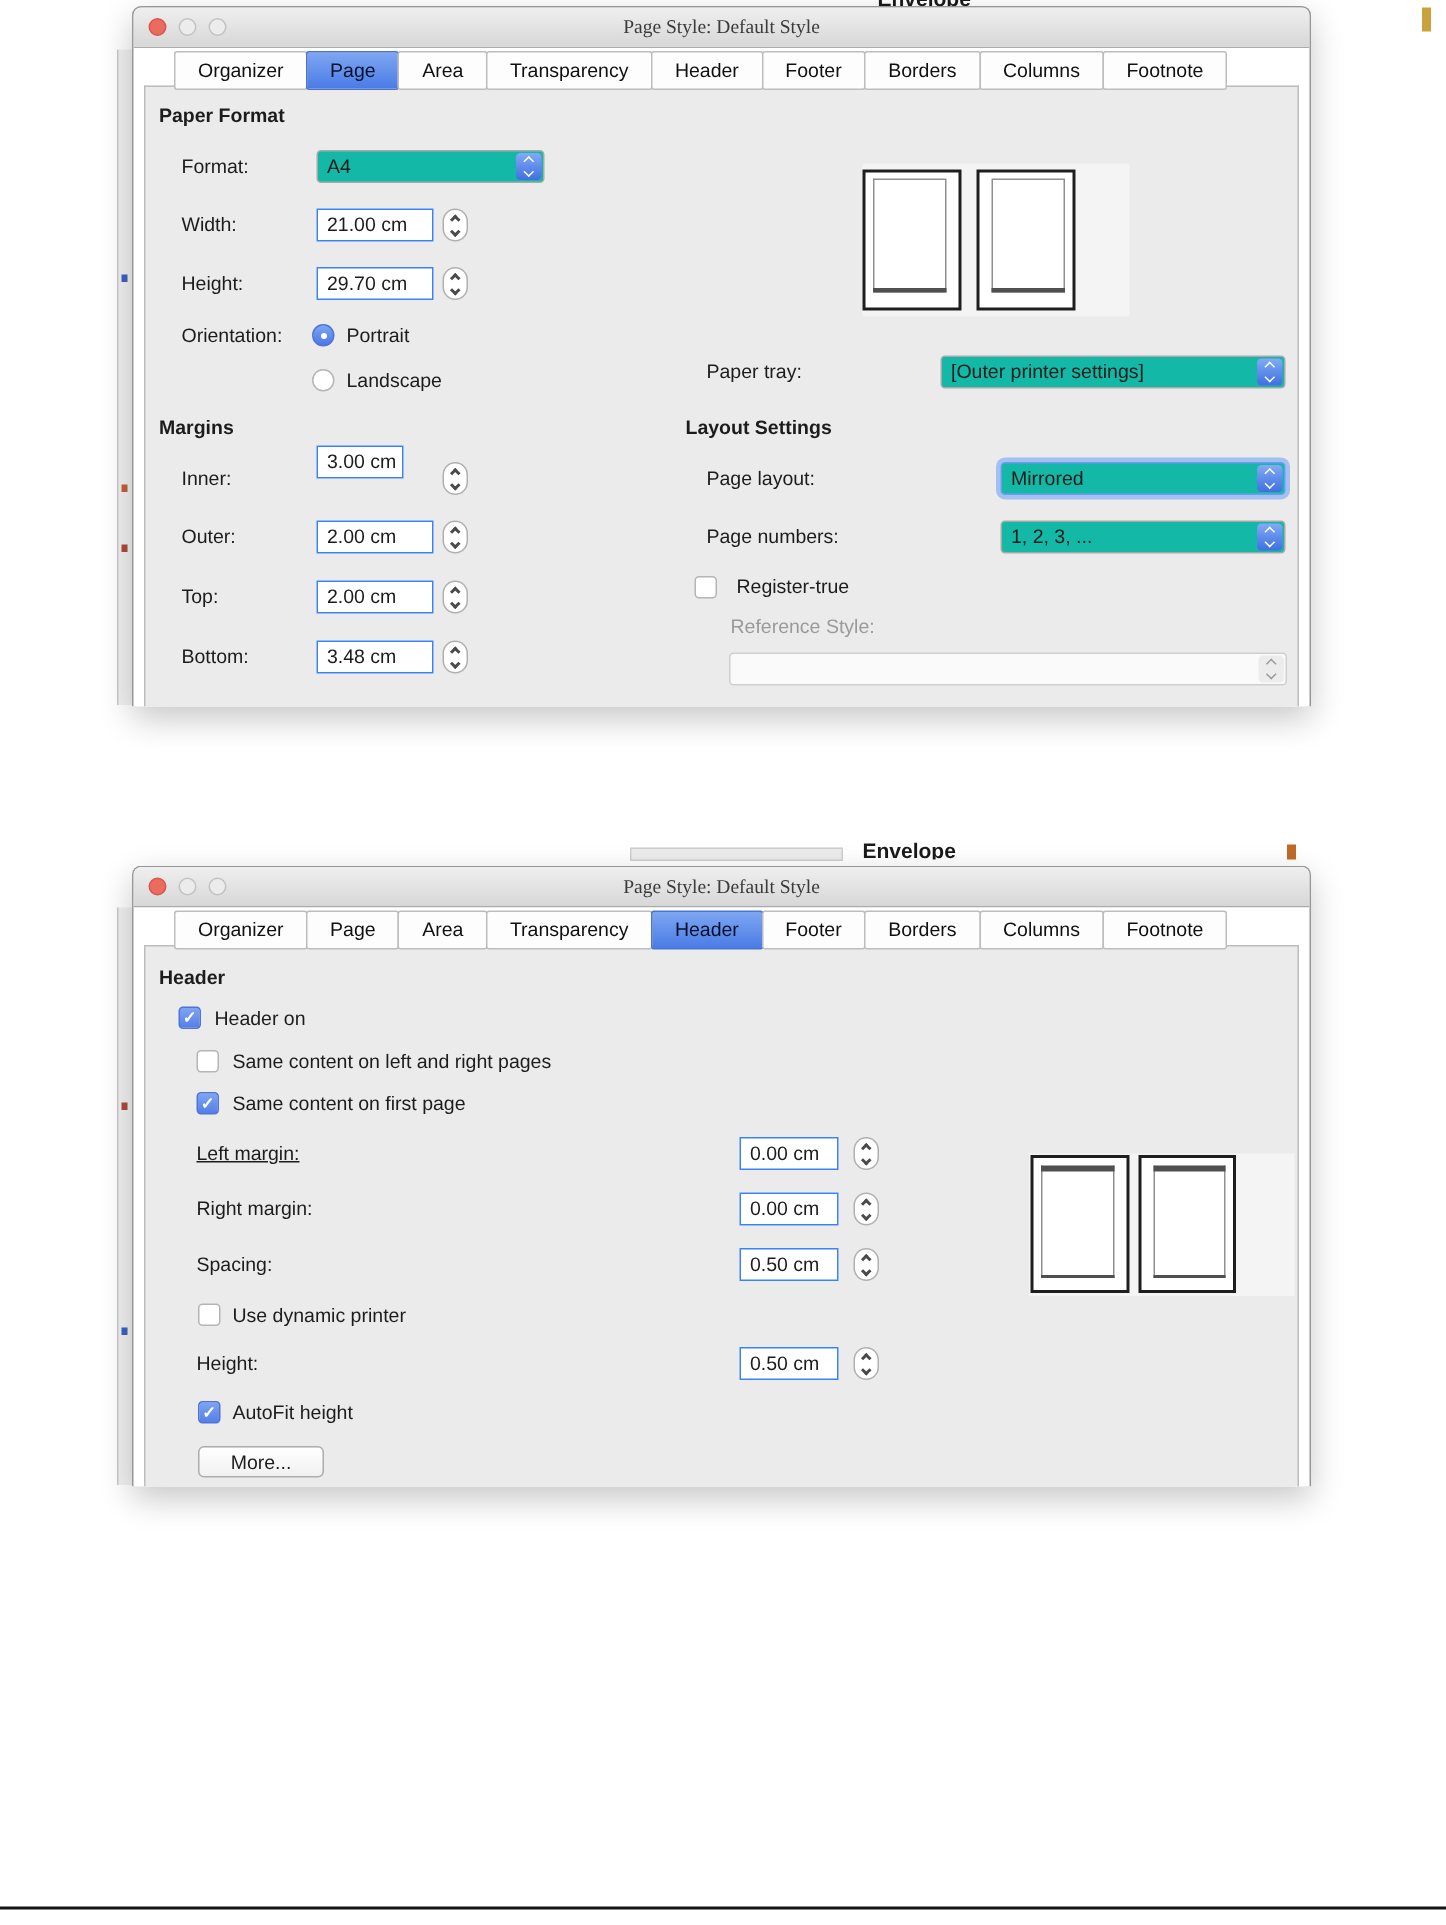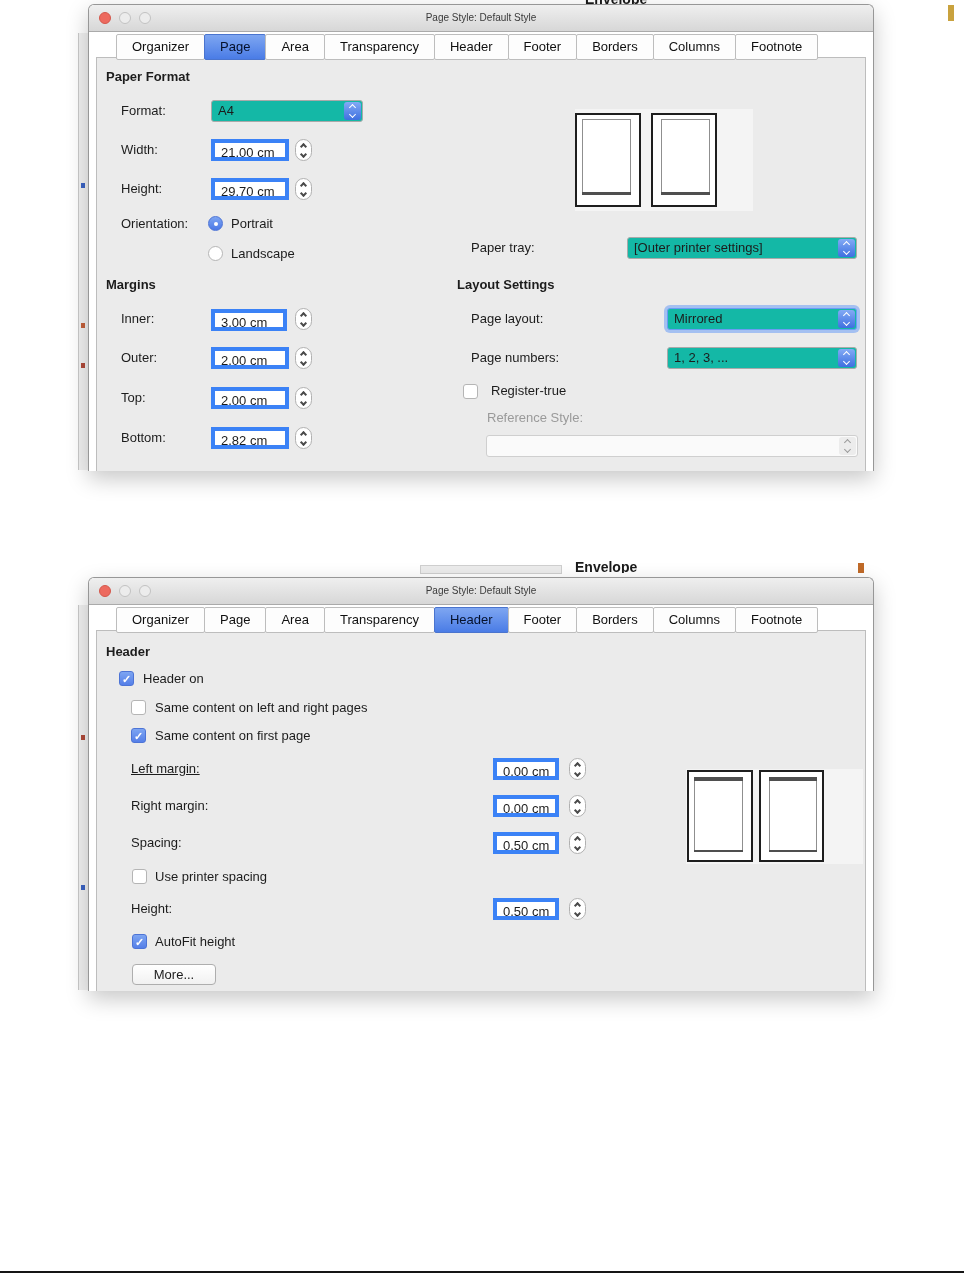--- a/index.html
+++ b/index.html
@@ -13,39 +13,39 @@
   .speck{position:absolute;width:4px;height:5px;}
   .bottomrule{position:absolute;left:0;width:964px;height:2px;background:#151515;}
 
   
   .dialog{position:absolute;width:784px;background:#ffffff;border:1px solid #979797;
           border-bottom:none;border-radius:6px 6px 0 0;overflow:hidden;
           box-shadow:0 8px 22px rgba(0,0,0,0.22);}
   .titlebar{position:absolute;left:0;right:0;top:0;height:26px;
             background:linear-gradient(#efefef,#d7d7d7);border-bottom:1px solid #aaaaaa;
             border-radius:5px 5px 0 0;}
-  .title{text-align:center;line-height:26px;font-size:10px;color:#3a3a3a;}
+  .title{text-align:center;line-height:26px;font-size:13px;color:#3a3a3a;font-family:Liberation Serif, serif;}
   .tlights{position:absolute;left:10px;top:7px;display:flex;gap:8px;}
   .tl{width:12px;height:12px;border-radius:50%;box-sizing:border-box;}
   .tl.close{background:#ed6a5f;border:1px solid #d4584c;}
   .tl.gray{background:#ececec;border:1px solid #c2c2c2;}
 
   .tabs{position:absolute;left:28px;top:29px;display:flex;z-index:3;}
   .tab{height:24px;line-height:24px;padding:0 15px;background:#fdfdfd;border:1px solid #bdbdbd;
        margin-left:-1px;border-radius:2px;color:#101010;white-space:nowrap;}
   .tab.sel{background:linear-gradient(#7ea6f1,#4a7ce6);border-color:#4a74ce;color:#05112b;}
 
   .panel{position:absolute;left:7px;right:7px;top:52px;bottom:0;background:#ebebeb;
          border:1px solid #bdbdbd;border-bottom:none;z-index:1;}
 
   .lbl{position:absolute;white-space:nowrap;line-height:16px;z-index:2;}
   .hd{font-weight:bold;}
   .dis{color:#9a9a9a;}
 
-  .field{position:absolute;height:22px;background:#fff;border:4px solid #3b82f6;
+  .field{position:absolute;height:22px;background:#fff;border:1px solid #3b82f6;
          line-height:20px;padding-left:6px;box-sizing:border-box;z-index:2;}
   .spin{position:absolute;width:17px;height:22px;background:#fff;border:1px solid #b0b0b0;
         border-radius:9px;box-sizing:border-box;display:flex;flex-direction:column;
         align-items:center;justify-content:center;gap:3px;z-index:2;}
   .chx{width:5px;height:5px;border:solid #4a4a4a;border-width:2px 2px 0 0;box-sizing:border-box;}
   .chx.up{transform:rotate(-45deg);}
   .chx.dn{transform:rotate(135deg);}
 
   .dd{position:absolute;height:22px;background:#14b8a6;border:1px solid #a9a9a9;border-radius:3px;
       box-sizing:border-box;line-height:20px;padding-left:6px;z-index:2;}
@@ -173,42 +173,42 @@
       <span>[Outer printer settings]</span>
       <div class="stepper">
           <div class="chx up"></div>
           <div class="chx dn"></div>
         </div>
     </div>
 
     <div class="lbl hd" style="left:17px;top:272px;">Margins</div>
 
     <div class="lbl" style="left:32px;top:306px;">Inner:</div>
-    <div class="field" style="left:122px;top:304px;width:76px;">3.00 cm</div>
+    <div class="field" style="left:122px;top:292px;width:58px;">3.00 cm</div>
     <div class="spin" style="left:206px;top:303px;">
         <div class="chx up"></div>
         <div class="chx dn"></div>
       </div>
 
     <div class="lbl" style="left:32px;top:345px;">Outer:</div>
     <div class="field" style="left:122px;top:342px;width:78px;">2.00 cm</div>
     <div class="spin" style="left:206px;top:342px;">
         <div class="chx up"></div>
         <div class="chx dn"></div>
       </div>
 
     <div class="lbl" style="left:32px;top:385px;">Top:</div>
     <div class="field" style="left:122px;top:382px;width:78px;">2.00 cm</div>
     <div class="spin" style="left:206px;top:382px;">
         <div class="chx up"></div>
         <div class="chx dn"></div>
       </div>
 
     <div class="lbl" style="left:32px;top:425px;">Bottom:</div>
-    <div class="field" style="left:122px;top:422px;width:78px;">2.82 cm</div>
+    <div class="field" style="left:122px;top:422px;width:78px;">3.48 cm</div>
     <div class="spin" style="left:206px;top:422px;">
         <div class="chx up"></div>
         <div class="chx dn"></div>
       </div>
 
     <div class="lbl hd" style="left:368px;top:272px;">Layout Settings</div>
 
     <div class="lbl" style="left:382px;top:306px;">Page layout:</div>
     <div class="dd focus" style="left:578px;top:303px;width:190px;">
       <span>Mirrored</span>
@@ -303,21 +303,21 @@
         <div class="bar" style="left:5px;right:8px;bottom:8px;height:2px;"></div>
       </div>
       <div class="pg" style="left:73px;top:1px;width:65px;height:92px;">
         <div class="inner" style="left:8px;right:5px;top:5px;bottom:8px;border-top:none;"></div>
         <div class="bar" style="left:8px;right:5px;top:5px;height:4px;"></div>
         <div class="bar" style="left:8px;right:5px;bottom:8px;height:2px;"></div>
       </div>
     </div>
 
     <div class="cb off" style="left:43px;top:291px;"></div>
-    <div class="lbl" style="left:66px;top:291px;">Use printer spacing</div>
+    <div class="lbl" style="left:66px;top:291px;">Use dynamic printer</div>
 
     <div class="lbl" style="left:42px;top:323px;">Height:</div>
     <div class="field" style="left:404px;top:320px;width:66px;">0.50 cm</div>
     <div class="spin" style="left:480px;top:320px;">
         <div class="chx up"></div>
         <div class="chx dn"></div>
       </div>
 
     <div class="cb on" style="left:43px;top:356px;"></div>
     <div class="lbl" style="left:66px;top:356px;">AutoFit height</div>

